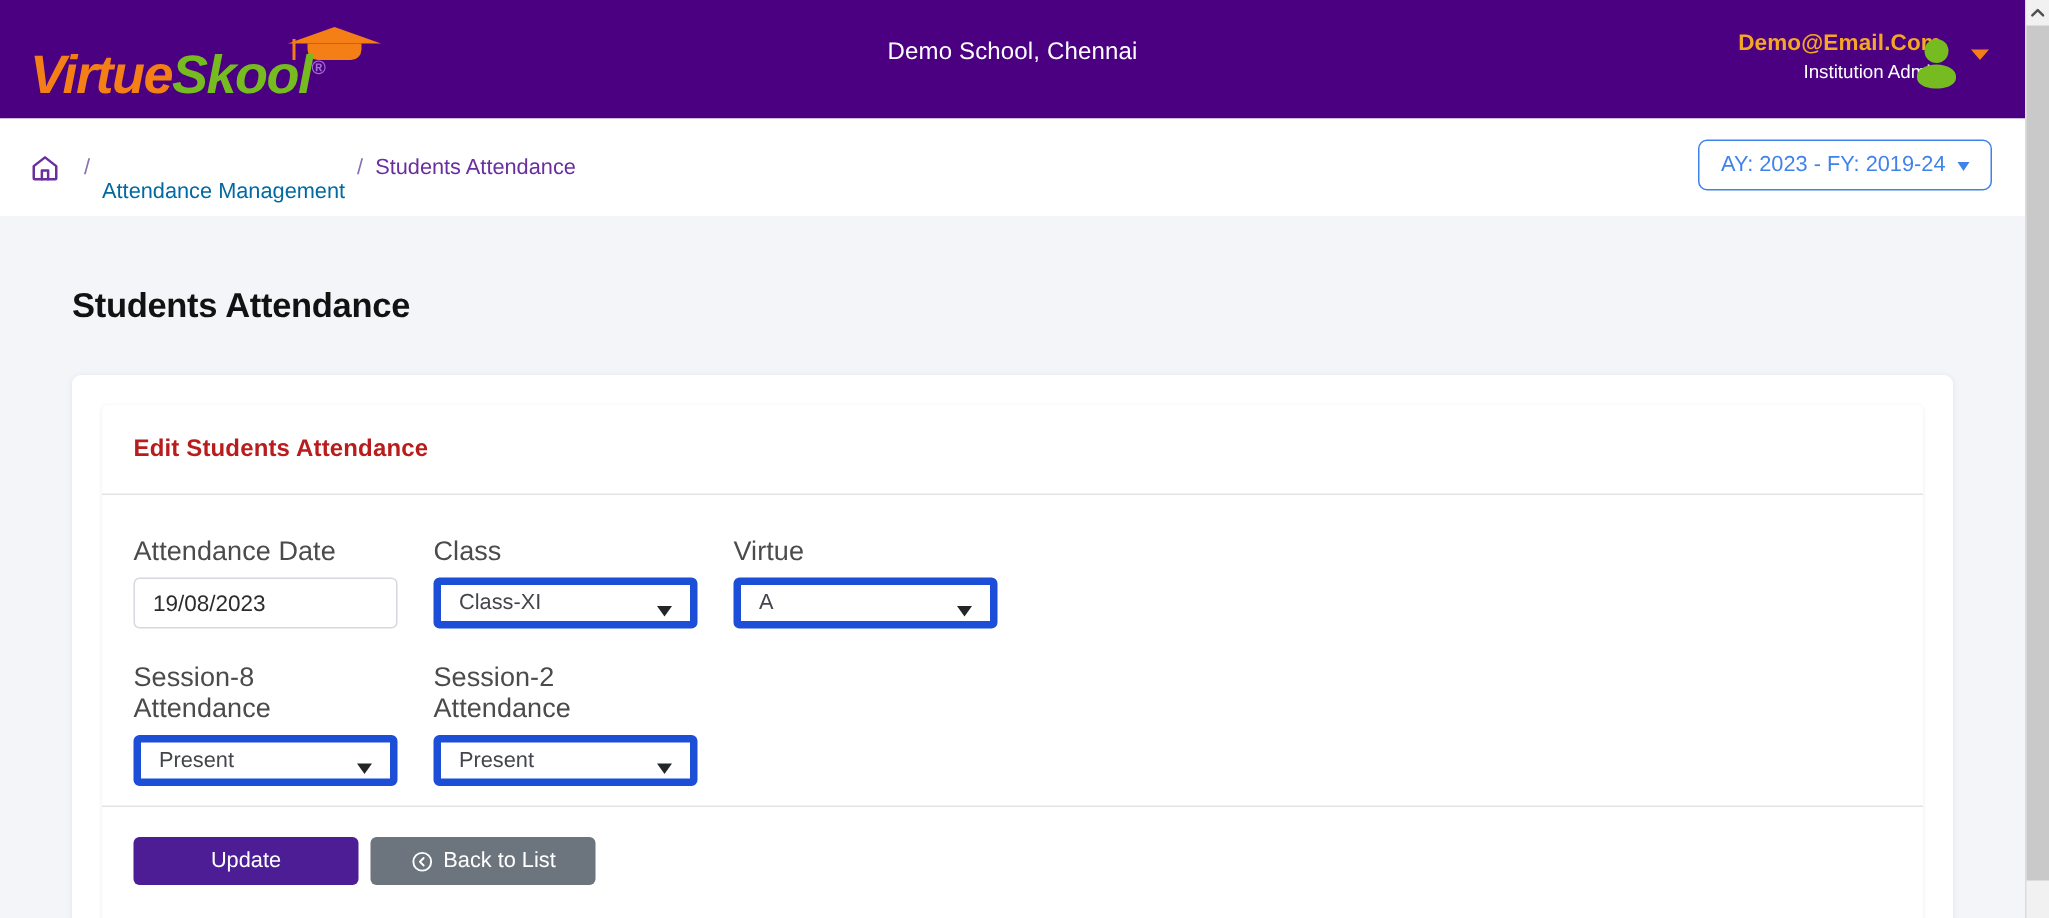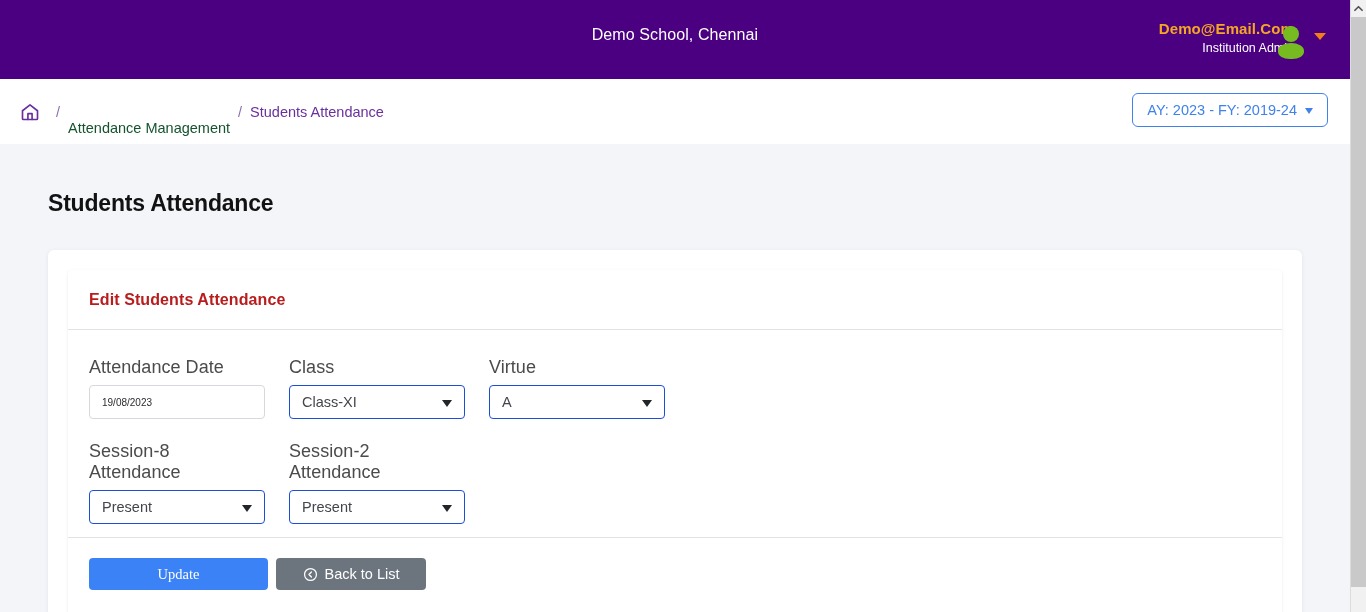--- a/index.html
+++ b/index.html
@@ -165,21 +165,21 @@
     gap: 0px;
     font-size: 14.5px;
   }
   .home-icon { display: block; margin-right: 8px; }
   .crumb-sep {
     color: #8b6fb0;
     margin: 0 8px;
     font-size: 14.5px;
   }
   .crumb-link {
-    color: #14532d;
+    color: #0369a1;
     text-decoration: none;
     font-size: 14.5px;
     margin-top: 32px;
   }
   .crumb-current {
     color: #6a2f9e;
     font-size: 14.5px;
   }
 
   .ayfy {
@@ -283,32 +283,32 @@
     display: block;
     letter-spacing: 0.05px;
   }
 
   .field-input {
     width: 100%;
     height: 34px;
     border: 1px solid #d6d8de;
     border-radius: 4px;
     background: #ffffff;
-    font-size: 10px;
+    font-size: 15px;
     color: #2c2c2c;
     padding: 0 12px;
     font-family: "Liberation Sans", sans-serif;
     outline: none;
   }
 
   .field-select {
     position: relative;
     width: 100%;
     height: 34px;
-    border: 1px solid #1d4ed8;
+    border: 5px solid #1d4ed8;
     border-radius: 4px;
     background: #ffffff;
     display: flex;
     align-items: center;
     padding: 0 12px;
     font-size: 14.5px;
     color: #44464c;
     cursor: pointer;
   }
   .field-select .sel-arrow {
@@ -336,23 +336,22 @@
     font-family: "Liberation Sans", sans-serif;
     color: #ffffff;
     cursor: pointer;
     display: inline-flex;
     align-items: center;
     justify-content: center;
     gap: 7px;
     padding: 0 16px;
   }
   .btn-update {
-    background: #3b82f6;
-    width: 179px;
-    font-family: Liberation Serif, serif;
+    background: #4c1d95;
+    width: 150px;
   }
   .btn-back {
     background: #6c757d;
     width: 150px;
   }
   .back-icon { display: block; }
 
   
   .scrollbar {
     position: absolute;
@@ -379,20 +378,28 @@
     background: #c9c9c9;
   }
 </style>
 </head>
 <body>
 
 <div id="page">
 
   <div class="topbar">
 
+    <div class="brand">
+      <div class="cap">
+        <div class="cap-top"></div>
+        <div class="cap-base"></div>
+        <div class="cap-tassel"></div>
+      </div>
+      <div class="brand-text"><span class="brand-virtue">Virtue</span><span class="brand-skool">Skool</span><span class="brand-reg">®</span></div>
+    </div>
 
     <div class="school-title">Demo School, Chennai</div>
 
     <div class="user-block">
       <div class="user-email">Demo@Email.Com</div>
       <div class="user-role">Institution Admin</div>
     </div>
 
     <div class="avatar">
       <div class="avatar-head"></div>

